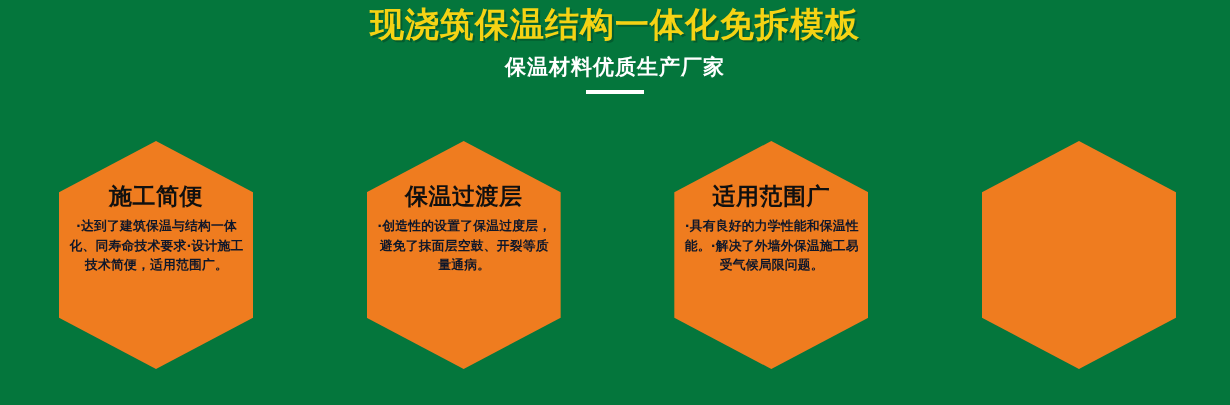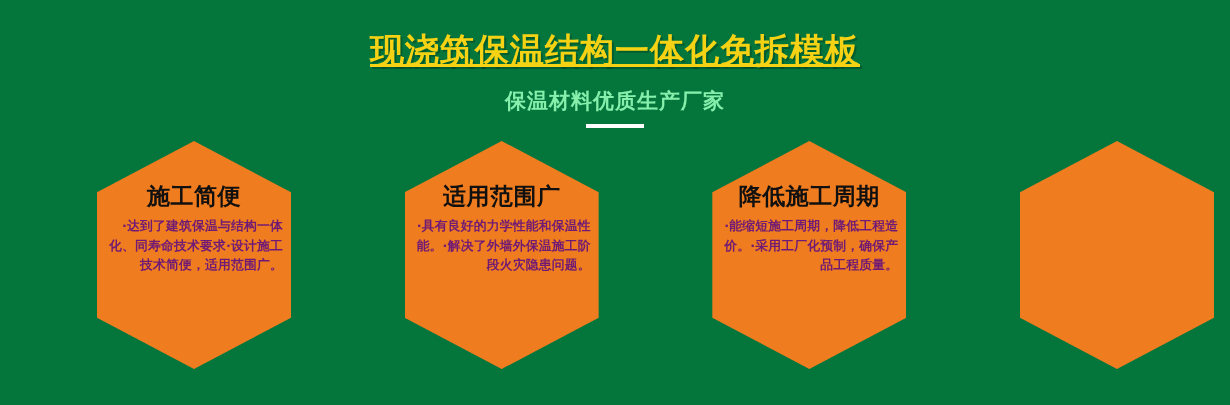--- a/index.html
+++ b/index.html
@@ -20,57 +20,55 @@
     overflow: hidden;
   }
   #header {
     position: absolute;
     left: 0;
     top: 0;
     width: 1230px;
     text-align: center;
   }
   #main-title {
-    margin: 8px;
-    padding-top: 22px;
+    margin: 0;
+    padding-top: 4px;
     font-size: 34px;
     line-height: 40px;
     font-weight: bold;
     color: #f5d314;
     letter-spacing: 1px;
     text-shadow: 2px 2px 0 rgba(0,0,0,0.22);
     font-family: "DejaVu Sans", "Liberation Sans", sans-serif;
-    text-decoration: underline;
   }
   #sub-title {
     margin: 0;
     padding-top: 10px;
     font-size: 21px;
     line-height: 26px;
     font-weight: bold;
-    color: #86efac;
+    color: #ffffff;
     letter-spacing: 1px;
   }
   #title-divider {
     width: 58px;
     height: 4px;
     background: #ffffff;
     margin: 10px auto 0 auto;
   }
   #hex-row {
     position: absolute;
     left: 59px;
     top: 141px;
     width: 1117px;
     height: 228px;
     display: flex;
     flex-direction: row;
     justify-content: space-between;
     align-items: flex-start;
-    margin-left: 38px;
   }
   .hex {
     position: relative;
     width: 194px;
     height: 228px;
     background: #ef7c1f;
     -webkit-clip-path: polygon(50% 0%, 100% 22.5%, 100% 77.5%, 50% 100%, 0% 77.5%, 0% 22.5%);
     clip-path: polygon(50% 0%, 100% 22.5%, 100% 77.5%, 50% 100%, 0% 77.5%, 0% 22.5%);
     box-sizing: border-box;
     padding: 0 8px;
@@ -89,22 +87,22 @@
     color: #101010;
     text-align: center;
     letter-spacing: 0.5px;
     white-space: nowrap;
   }
   .hex-body {
     margin: 6px 0 0 0;
     font-size: 12.8px;
     line-height: 19.5px;
     font-weight: bold;
-    color: #701a75;
-    text-align: right;
+    color: #0f172a;
+    text-align: center;
     letter-spacing: 0.2px;
     padding-left: 1px;
   }
 </style>
 </head>
 <body>
 
 <div id="banner">
 
   <div id="header">
@@ -115,34 +113,34 @@
 
   <div id="hex-row">
 
     <div class="hex">
       <div class="hex-inner">
         <p class="hex-title">施工简便</p>
         <p class="hex-body">·达到了建筑保温与结构一体化、同寿命技术要求·设计施工技术简便，适用范围广。</p>
       </div>
     </div>
 
-
     <div class="hex">
       <div class="hex-inner">
-        <p class="hex-title">适用范围广</p>
-        <p class="hex-body">·具有良好的力学性能和保温性能。·解决了外墙外保温施工阶段火灾隐患问题。</p>
+        <p class="hex-title">保温过渡层</p>
+        <p class="hex-body">·创造性的设置了保温过度层，避免了抹面层空鼓、开裂等质量通病。</p>
       </div>
     </div>
 
     <div class="hex">
       <div class="hex-inner">
-        <p class="hex-title">降低施工周期</p>
-        <p class="hex-body">·能缩短施工周期，降低工程造价。·采用工厂化预制，确保产品工程质量。</p>
+        <p class="hex-title">适用范围广</p>
+        <p class="hex-body">·具有良好的力学性能和保温性能。·解决了外墙外保温施工易受气候局限问题。</p>
       </div>
     </div>
+
 
     <div class="hex">
       <div class="hex-inner">
       </div>
     </div>
 
   </div>
 </div>
 
 </body></html>

